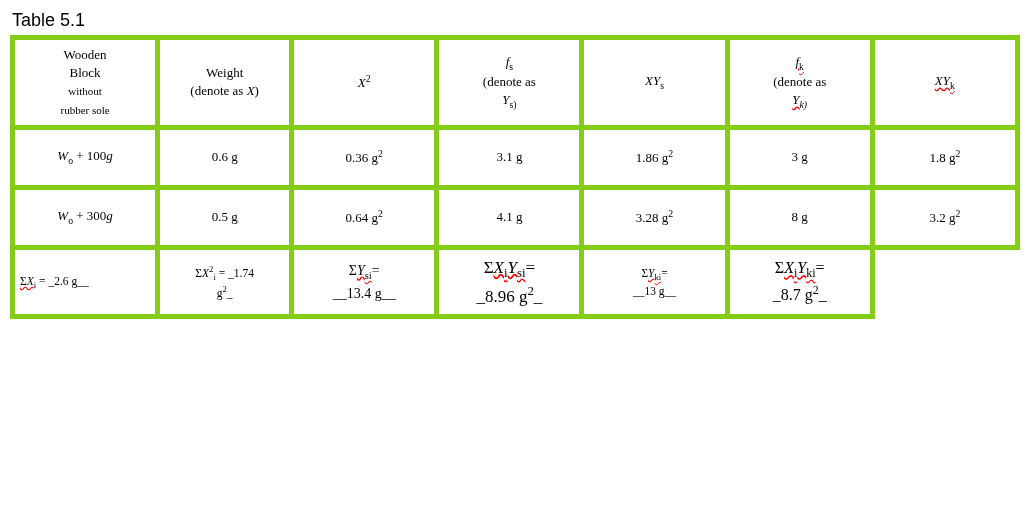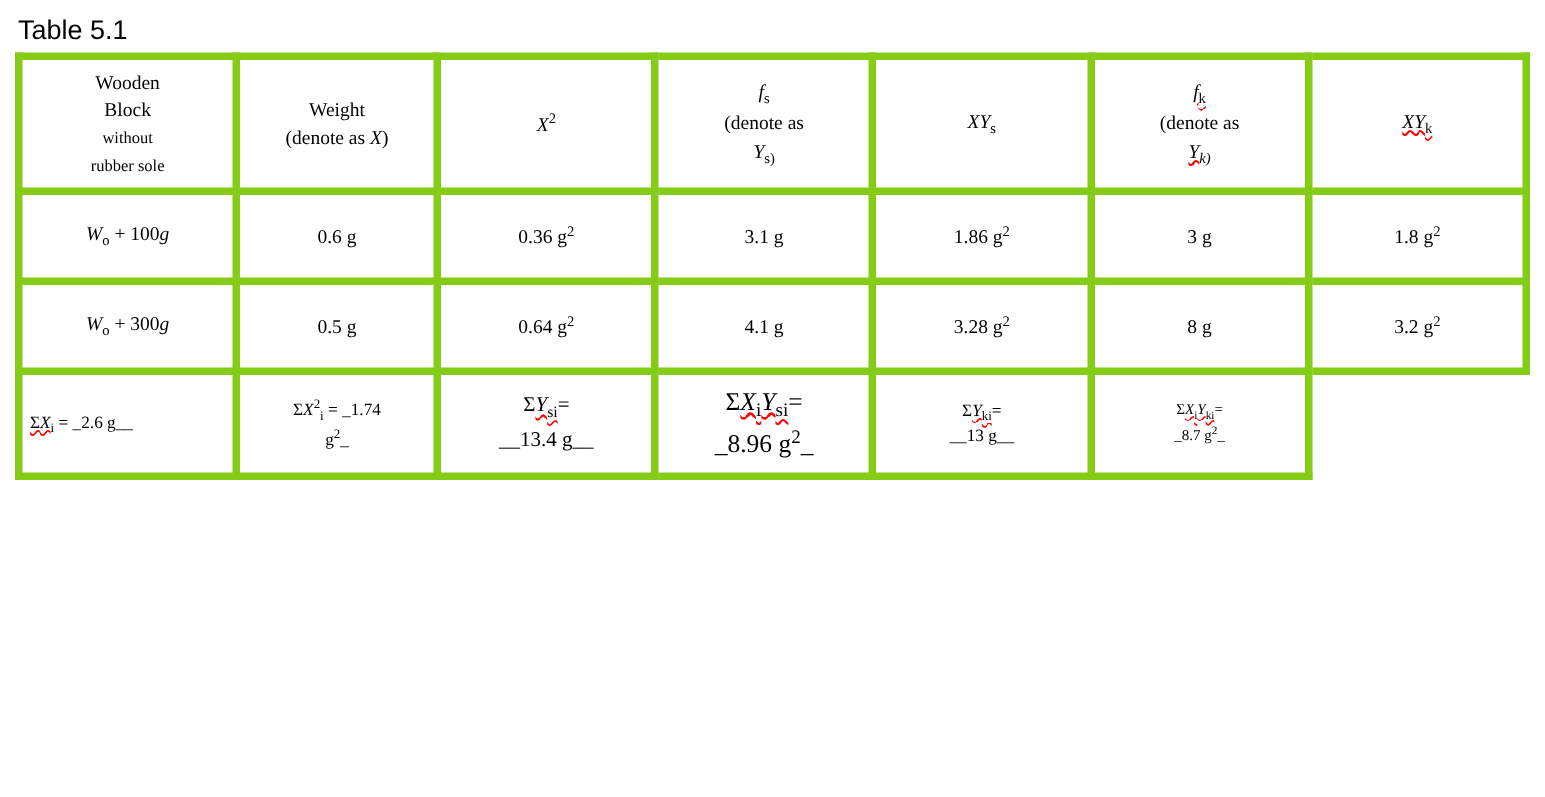--- a/index.html
+++ b/index.html
@@ -123,18 +123,18 @@
       </td>
       <td style="font-size:14px;">
         Σ<span class="italic wavy-underline">Y</span><sub class="wavy-underline">si</sub>=<br>__13.4 g__
       </td>
       <td style="font-size:17px;">
         Σ<span class="italic wavy-underline">X</span><sub class="wavy-underline">i</sub><span class="italic wavy-underline">Y</span><sub class="wavy-underline">si</sub>=<br>_8.96 g<sup>2</sup>_
       </td>
       <td style="font-size:11.5px;">
         Σ<span class="italic wavy-underline">Y</span><sub class="wavy-underline">ki</sub>=<br>__13 g__
       </td>
-      <td style="font-size:10px;">
+      <td style="font-size:16px;">
         Σ<span class="italic wavy-underline">X</span><sub class="wavy-underline">i</sub><span class="italic wavy-underline">Y</span><sub class="wavy-underline">ki</sub>=<br>_8.7 g<sup>2</sup>_
       </td>
     </tr>
   </tbody>
 </table>
 
 </body></html>

